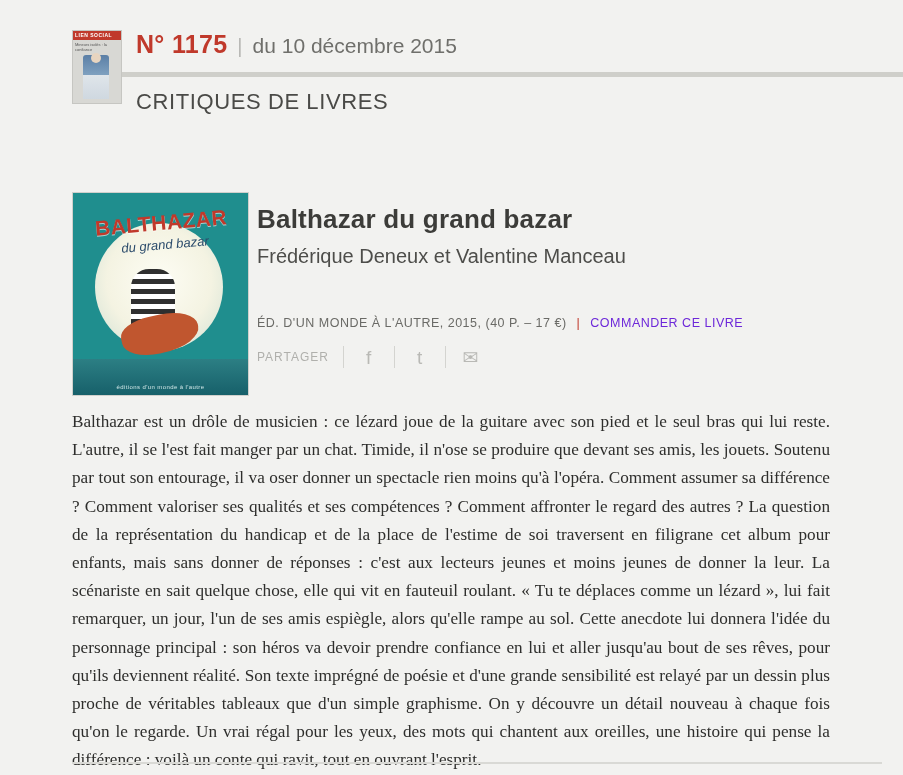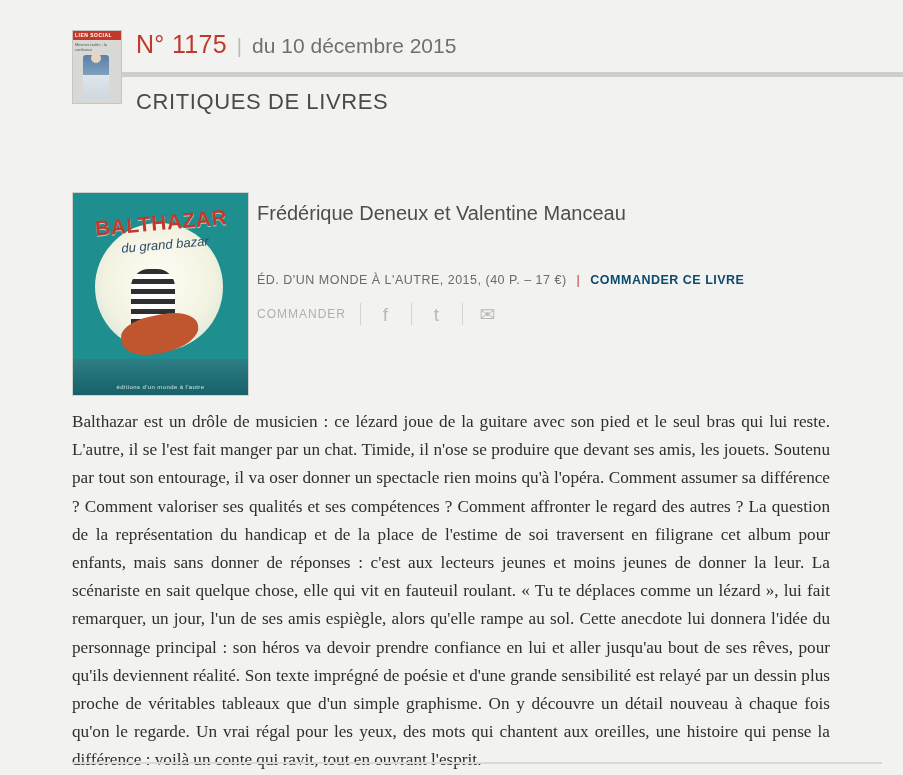--- a/index.html
+++ b/index.html
@@ -88,21 +88,21 @@
     flex: 1 1 auto;
   }
   .mast-line1 {
     display: flex;
     align-items: baseline;
     height: 34px;
   }
   .issue-no {
     color: #c0392b;
     font-size: 25px;
-    font-weight: normal;
+    font-weight: bold;
     letter-spacing: .3px;
   }
   .mast-sep {
     color: #b8b8b4;
     font-size: 20px;
     margin: 0 10px;
     font-weight: 300;
   }
   .issue-date {
     color: #6f6f6b;
@@ -246,22 +246,22 @@
     margin-top: 10px;
   }
   .book-meta {
     margin-top: 48px;
     font-size: 12.5px;
     letter-spacing: .5px;
     color: #6a6a66;
   }
   .book-meta .msep { color: #c0392b; margin: 0 6px; }
   .order-link {
-    color: #0c4a6e;
-    font-weight: bold;
+    color: #6d28d9;
+    font-weight: normal;
     letter-spacing: .5px;
     text-decoration: none;
   }
   .share-row {
     margin-top: 16px;
     display: flex;
     align-items: center;
     color: #b0b0ac;
     font-size: 12px;
     letter-spacing: 1px;
@@ -340,30 +340,31 @@
       <div class="bc-moon"></div>
       <div class="bc-figure"></div>
       <div class="bc-guitar"></div>
       <div class="bc-ground"></div>
       <div class="bc-title">BALTHAZAR</div>
       <div class="bc-sub">du grand bazar</div>
       <div class="bc-credit">éditions d'un monde à l'autre</div>
     </div>
 
     <div class="book-info">
+      <div class="book-title">Balthazar du grand bazar</div>
       <div class="book-authors">Frédérique Deneux et Valentine Manceau</div>
 
       <div class="book-meta">
         <span>ÉD. D'UN MONDE À L'AUTRE, 2015, (40 P. – 17 €)</span>
         <span class="msep">|</span>
         <a class="order-link" href="#">COMMANDER CE LIVRE</a>
       </div>
 
       <div class="share-row">
-        <span class="share-label">COMMANDER</span>
+        <span class="share-label">PARTAGER</span>
         <span class="vline"></span>
         <span class="share-icon">f</span>
         <span class="vline"></span>
         <span class="share-icon">t</span>
         <span class="vline"></span>
         <span class="share-icon">✉</span>
       </div>
     </div>
 
   </div>

